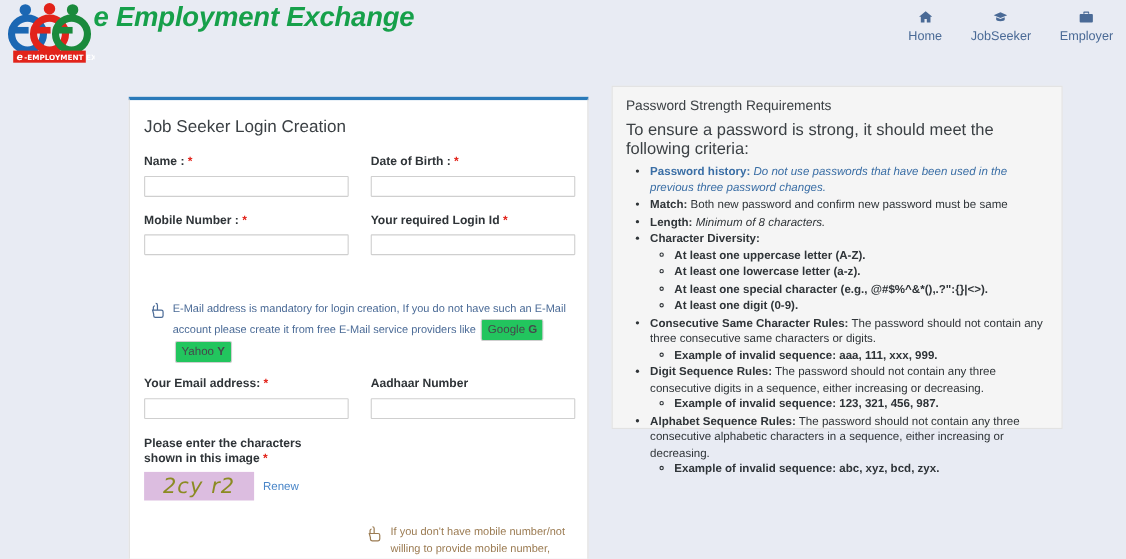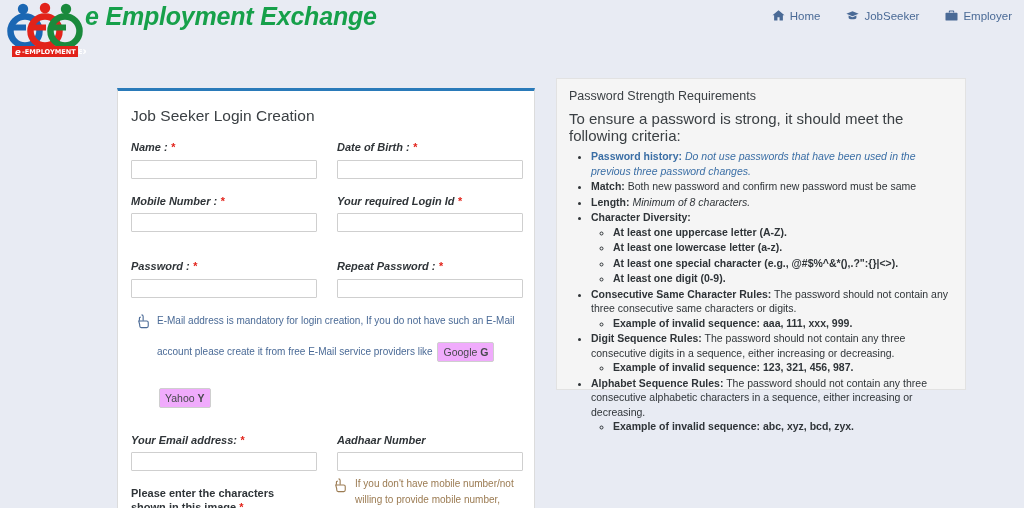--- a/index.html
+++ b/index.html
@@ -15,21 +15,21 @@
   .header { position: absolute; left: 0; top: 0; width: 1024px; height: 62px; }
   .logo-wrap { position: absolute; left: 4px; top: 2px; width: 82px; height: 58px; }
   .brand-title {
     position: absolute; left: 85px; top: 2px;
     font-size: 25px; font-weight: bold; font-style: italic;
     color: #16a04a; letter-spacing: -0.2px; white-space: nowrap;
   }
   .nav { position: absolute; right: 12px; top: 9px; display: flex; gap: 26px; align-items: center; }
   .nav-item {
     display: flex; align-items: center; gap: 5px;
-    font-size: 11.5px; color: #4a6a96; white-space: nowrap; cursor: pointer;
+    font-size: 11.5px; color: #4a6a96; white-space: nowrap; cursor: pointer; flex-direction: column;
   }
   .nav-item .ico { display: inline-flex; width: 13px; height: 13px; align-items: center; justify-content: center; }
   .nav-item .ico svg { display: block; }
 
   
   .card {
     position: absolute; left: 117px; top: 88px;
     width: 418px; height: 436px;
     background: #ffffff;
     border: 1px solid #dcdcdc;
@@ -41,21 +41,21 @@
     font-size: 15.5px; color: #3b4044; font-weight: normal;
   }
   .form { position: absolute; left: 13px; top: 49px; width: 392px; }
 
   .row { display: flex; gap: 0; }
   .col { width: 196px; box-sizing: border-box; }
   .col.right { padding-left: 10px; }
 
   .flabel {
     font-size: 11px; font-weight: bold; color: #2f3438;
-    margin: 0 0 5px 0; line-height: 14px; font-style: italic;
+    margin: 0 0 5px 0; line-height: 14px;
   }
   .req { color: #e2231a; font-weight: bold; }
   .finput {
     width: 186px; height: 19px;
     border: 1px solid #cfcfcf; background: #fff;
     box-sizing: border-box; border-radius: 1px;
     font-size: 11px; color: #333; padding: 0 4px;
     outline: none; font-family: "Liberation Sans", sans-serif;
   }
   .gap-sm { height: 12px; }
@@ -67,23 +67,23 @@
     font-size: 10px; line-height: 16px;
     color: #4a6a96;
     padding-left: 26px;
   }
   .hint .hand {
     position: absolute; left: 5px; top: 0px;
     width: 17px; height: 17px;
   }
   .provider-btn {
     display: inline-block;
-    border: 1px solid #cfcfcf; background: #f0abfc;
+    border: 1px solid #cfcfcf; background: #22c55e;
     border-radius: 2px; padding: 1px 5px;
-    font-size: 10.5px; color: #45484b; margin: 13px 2px;
+    font-size: 10.5px; color: #45484b; margin: 0 2px;
     vertical-align: middle; cursor: pointer;
   }
   .provider-btn b { font-weight: bold; }
 
   
   .captcha-label { font-size: 11px; font-weight: bold; color: #2f3438; line-height: 14px; width: 175px; }
   .captcha-row { display: flex; align-items: center; margin-top: 5px; }
   .captcha-img {
     width: 100px; height: 26px; background: #dcbde0;
     display: flex; align-items: center; justify-content: center;
@@ -214,30 +214,20 @@
           <div class="flabel"><span>Your required Login Id </span><span class="req">*</span></div>
           <input class="finput" type="text" value="" placeholder="" style="">
         </div>
       </div>
 
       <div class="gap-md"></div>
 
 
       <div class="gap-sm"></div>
 
-      <div class="row">
-        <div class="col">
-          <div class="flabel"><span>Password : </span><span class="req">*</span></div>
-          <input class="finput" type="password" value="" placeholder="" style="">
-        </div>
-        <div class="col right">
-          <div class="flabel"><span>Repeat Password : </span><span class="req">*</span></div>
-          <input class="finput" type="password" value="" placeholder="" style="">
-        </div>
-      </div>
 
       <div class="gap-md"></div>
 
       <div class="hint">
         <span class="hand">
           <svg width="17" height="17" viewBox="0 0 20 20" fill="none" stroke="#4a6a96" stroke-width="1.3">
             <path d="M6.5 2.2c1.1 0 1.9 0.8 1.9 1.8v5.2"></path>
             <path d="M4 9.2V6.4c0-0.9 0.7-1.6 1.6-1.6"></path>
             <path d="M3.2 9.4h9.4c1 0 1.8 0.8 1.8 1.8v4.2c0 1-0.8 1.8-1.8 1.8H6.2c-1 0-1.8-0.8-1.8-1.8v-1.6z"></path>
           </svg>

